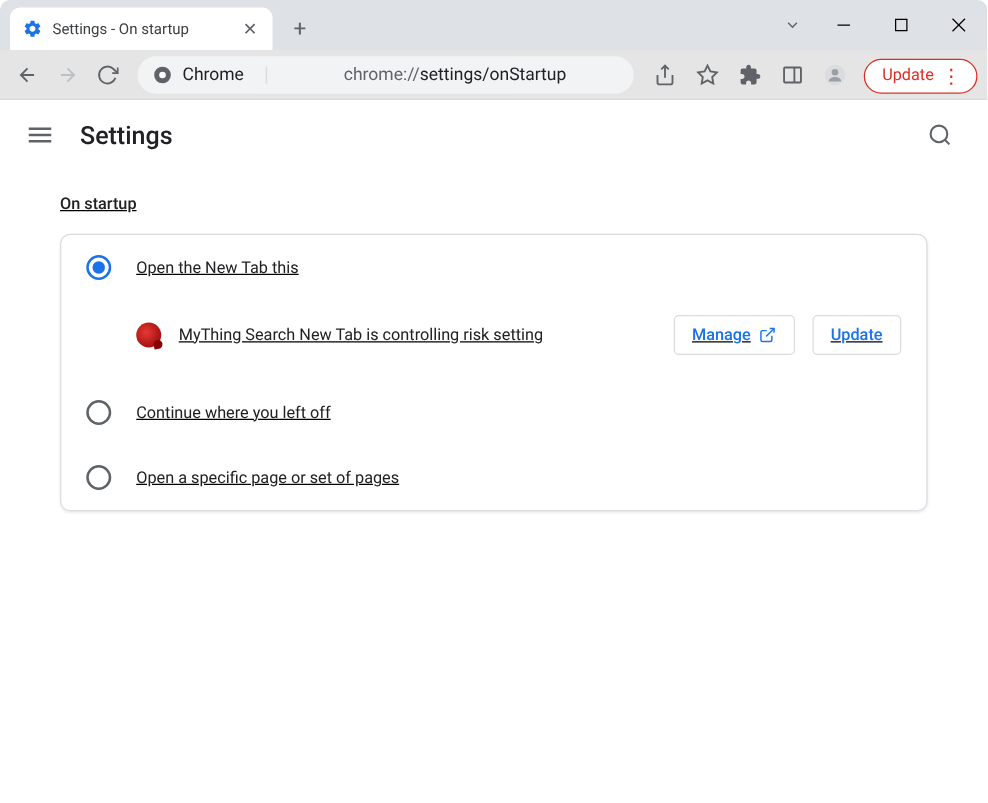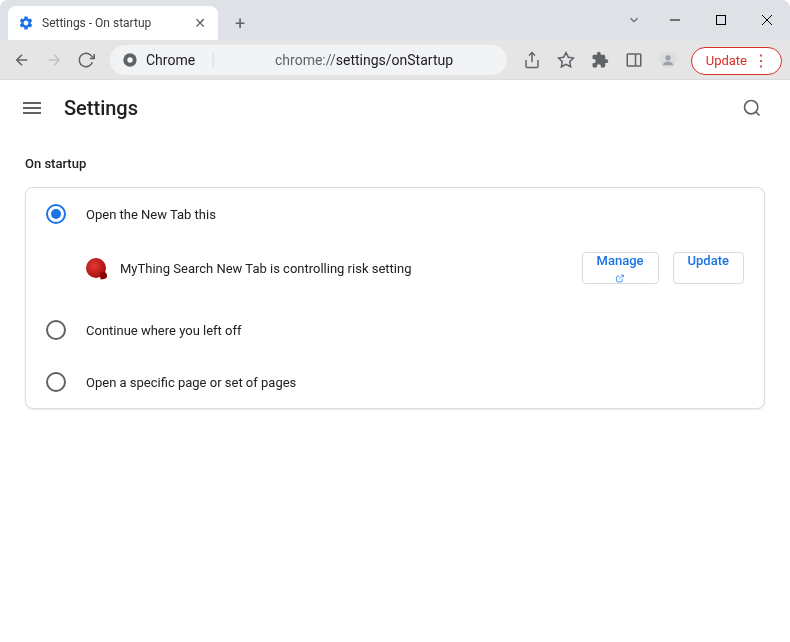--- a/index.html
+++ b/index.html
@@ -36,34 +36,34 @@
     .update-btn { height: 28px; border: 1px solid #d93025; color: #d93025; border-radius: 14px; padding: 0 12px 0 14px; font-size: 13px; display: flex; align-items: center; gap: 6px; cursor: pointer; background: #fff; margin-left: 4px; }
     .update-btn .dots { font-size: 16px; line-height: 1; }
     
     
     .settings-header { height: 56px; display: flex; align-items: center; padding: 0 20px; position: relative; z-index: 1; }
     .menu-icon { width: 24px; height: 24px; margin-right: 20px; cursor: pointer; color: #5f6368; }
     .settings-title { font-size: 20px; color: #202124; font-weight: 500; }
     .search-icon-btn { margin-left: auto; width: 36px; height: 36px; display: flex; align-items: center; justify-content: center; color: #5f6368; cursor: pointer; }
     
     
-    .content { padding: 20px 25px; position: relative; z-index: 1; }
+    .content { padding: 20px 48px; position: relative; z-index: 1; text-decoration: underline; }
     .section-title { font-size: 13px; color: #202124; margin-bottom: 16px; font-weight: 500; }
     .card { background: #fff; border: 1px solid #dadce0; border-radius: 8px; box-shadow: 0 1px 2px rgba(60,64,67,0.1); }
     .radio-row { display: flex; align-items: center; padding: 16px 20px; min-height: 48px; }
     .radio-row + .radio-row { }
     .radio { width: 20px; height: 20px; border: 2px solid #5f6368; border-radius: 50%; margin-right: 20px; flex-shrink: 0; position: relative; }
     .radio.selected { border-color: #1a73e8; }
     .radio.selected::after { content: ''; position: absolute; width: 10px; height: 10px; background: #1a73e8; border-radius: 50%; top: 3px; left: 3px; }
     .radio-label { font-size: 13px; color: #202124; }
     .extension-notice { display: flex; align-items: center; padding: 12px 20px 20px 60px; gap: 14px; }
     .ext-icon { width: 20px; height: 20px; background: radial-gradient(circle at 40% 40%, #e53935, #8b0000); border-radius: 50%; flex-shrink: 0; position: relative; }
     .ext-icon::after { content: ''; position: absolute; right: -1px; bottom: -1px; width: 7px; height: 7px; background: #8b0000; border-radius: 50% 50% 50% 0; transform: rotate(-10deg); }
     .ext-text { font-size: 13px; color: #202124; flex: 1; }
-    .btn-outline { height: 32px; border: 1px solid #dadce0; background: #fff; color: #1a73e8; border-radius: 4px; padding: 0 14px; font-size: 13px; display: flex; align-items: center; gap: 6px; cursor: pointer; font-weight: 500; flex-direction: column; }
+    .btn-outline { height: 32px; border: 1px solid #dadce0; background: #fff; color: #1a73e8; border-radius: 4px; padding: 0 14px; font-size: 13px; display: flex; align-items: center; gap: 6px; cursor: pointer; font-weight: 500; }
     .btn-outline svg { width: 14px; height: 14px; }
     .divider { color: #dadce0; margin: 0 8px; }
   </style>
 </head>
 <body>
 
 <div class="watermark">
   <div>PC</div>
   <div class="line2">risk.com</div>
 </div>

